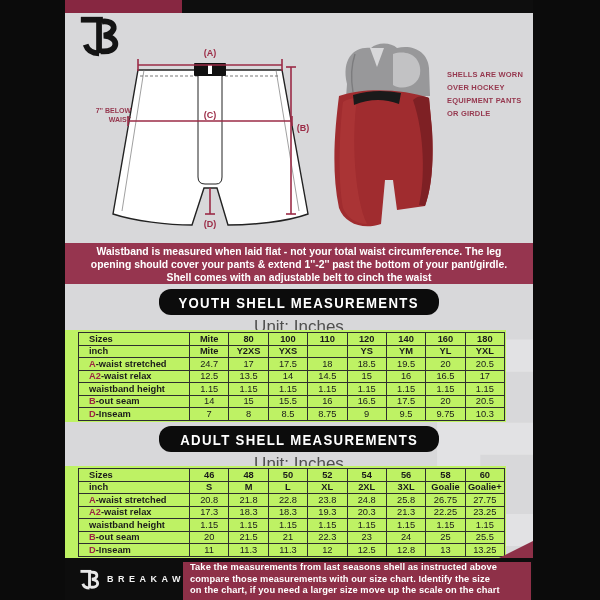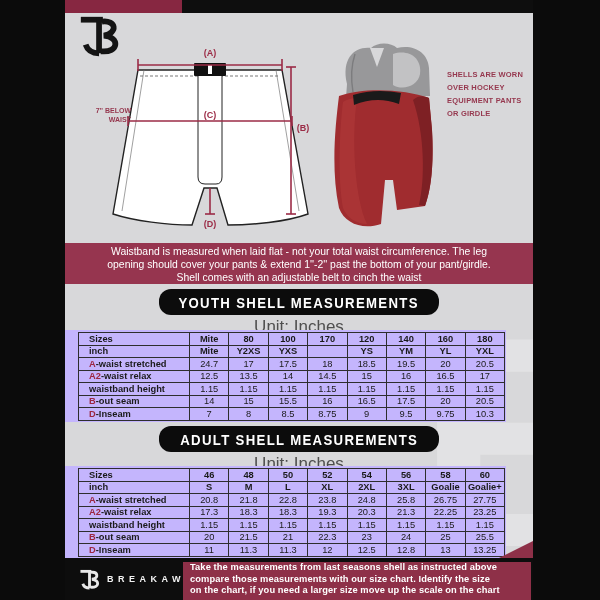--- a/index.html
+++ b/index.html
@@ -24,34 +24,34 @@
                  transform:scaleX(.9);white-space:nowrap;}
 
   
   .waist-note{position:absolute;left:14px;top:106px;width:52px;text-align:right;
               font-size:7px;font-weight:bold;color:#96384f;line-height:9px;}
   .photo-note{position:absolute;left:382px;top:68px;width:88px;font-size:7.5px;font-weight:bold;
               color:#96384f;line-height:13px;letter-spacing:.2px;}
 
   
   .info-band{position:absolute;left:0;top:243px;width:468px;height:41px;background:#96354f;
-             color:#fff;font-size:10.4px;font-weight:normal;text-align:center;line-height:13px;
+             color:#fff;font-size:10.4px;font-weight:bold;text-align:center;line-height:13px;
              padding-top:2px;box-sizing:border-box;}
 
   
   .banner{position:absolute;left:50%;transform:translateX(-50%);width:280px;height:26px;
           background:#0c0c0c;border-radius:12px;display:flex;align-items:center;justify-content:center;}
   .banner span{color:#fff;font-size:15px;font-weight:bold;letter-spacing:1.5px;
                transform:scaleX(.88);white-space:nowrap;}
   .banner.youth{top:289px;} .banner.adult{top:426px;}
   .unit{position:absolute;left:0;width:468px;text-align:center;font-size:17px;color:#4f4f4f;}
   .unit.youth{top:317px;} .unit.adult{top:454px;}
 
   
-  .tbl-panel{position:absolute;left:0;width:441px;height:92px;background:#c4b5fd;}
+  .tbl-panel{position:absolute;left:0;width:441px;height:92px;background:#bef264;}
   .tbl-panel.youth{top:330px;} .tbl-panel.adult{top:466px;}
   table.size{border-collapse:collapse;margin:2px 0 0 13px;table-layout:fixed;width:427px;}
   table.size td{border:1px solid #2e2e2e;height:11.5px;padding:0;text-align:center;
                 font-size:9.3px;color:#1a1a1a;overflow:hidden;white-space:nowrap;}
   table.size td.lbl{text-align:left;padding-left:10px;font-weight:bold;width:100px;}
   table.size tr.hdr td{font-weight:bold;}
   table.size .pfx{color:#9c2742;font-weight:bold;}
 
   
   .watermark{position:absolute;left:352px;top:292px;font-size:300px;line-height:1;
@@ -158,21 +158,21 @@
     </div>
     <div class="unit youth">Unit: Inches</div>
     <div class="tbl-panel youth">
       <table class="size">
         <tbody>
             <tr class="hdr">
               <td class="lbl">Sizes</td>
               <td>Mite</td>
               <td>80</td>
               <td>100</td>
-              <td>170</td>
+              <td>110</td>
               <td>120</td>
               <td>140</td>
               <td>160</td>
               <td>180</td>
             </tr>
             <tr class="hdr">
               <td class="lbl">inch</td>
               <td>Mite</td>
               <td>Y2XS</td>
               <td>YXS</td>

